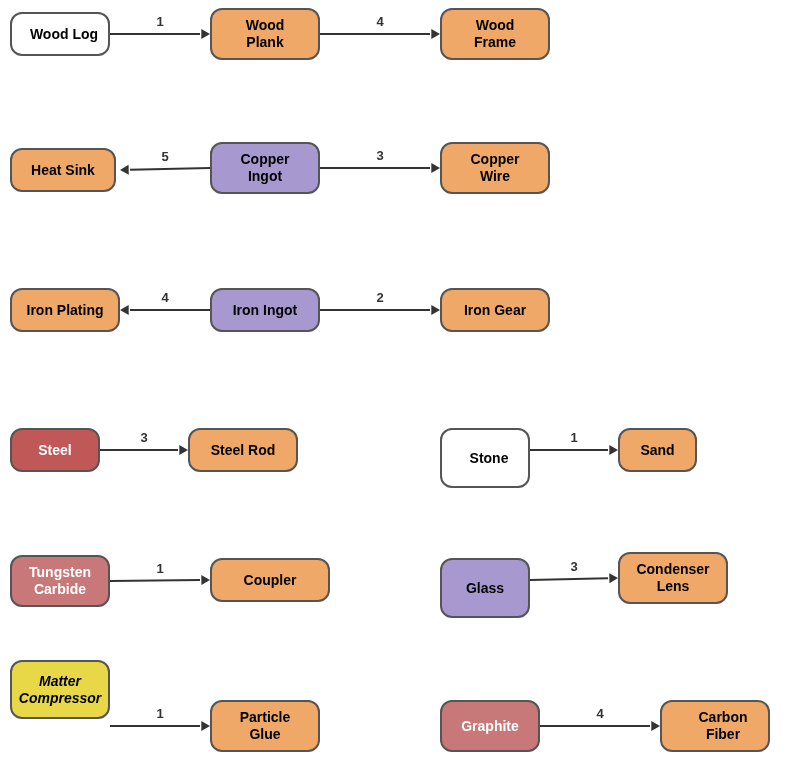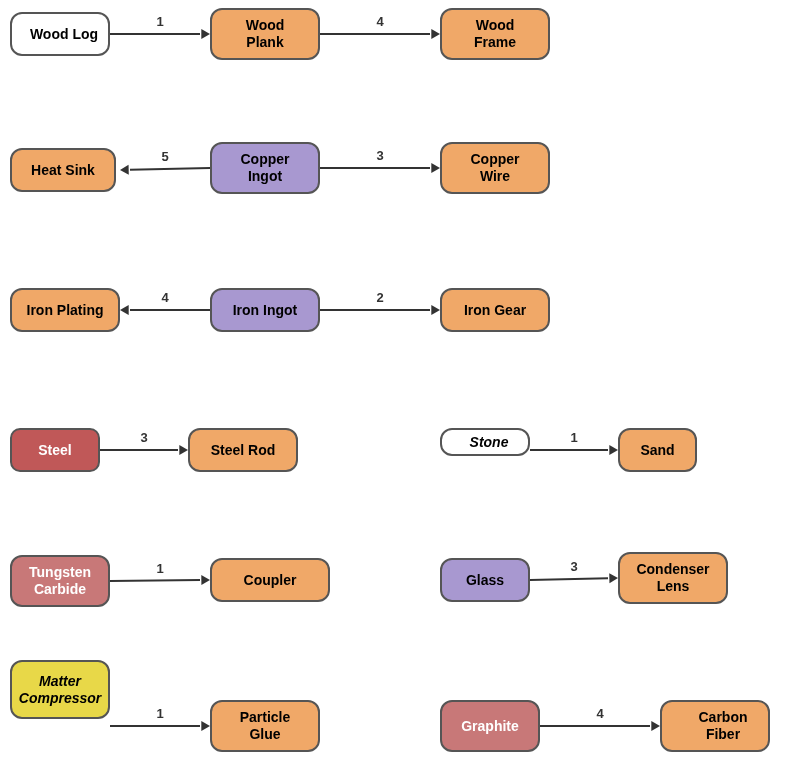--- a/index.html
+++ b/index.html
@@ -22,21 +22,21 @@
       align-items: center;
       justify-content: center;
       text-align: center;
       line-height: 1.2;
       padding: 6px 8px;
     }
 
     .orange { background: #f0a868; }
     .white  { background: #ffffff; padding-left: 16px; }
     .purple { background: #a898d0; }
-    .red    { background: #c05858; color: #fff; border-radius: 10px; }
+    .red    { background: #c05858; color: #fff; }
     .yellow { background: #e8d848; }
     .pink   { background: #c87878; color: #fff; }
 
     
     svg.arrows {
       position: absolute;
       top: 0; left: 0;
       width: 792px;
       height: 772px;
       pointer-events: none;
@@ -96,22 +96,22 @@
 <div class="node orange" style="left: 210px; top: 8px; width: 110px; height: 52px;">Wood<br>Plank</div>
 <div class="node orange" style="left: 440px; top: 8px; width: 110px; height: 52px;">Wood<br>Frame</div>
 <div class="node orange" style="left: 10px; top: 148px; width: 106px; height: 44px;">Heat Sink</div>
 <div class="node purple" style="left: 210px; top: 142px; width: 110px; height: 52px;">Copper<br>Ingot</div>
 <div class="node orange" style="left: 440px; top: 142px; width: 110px; height: 52px;">Copper<br>Wire</div>
 <div class="node orange" style="left: 10px; top: 288px; width: 110px; height: 44px;">Iron Plating</div>
 <div class="node purple" style="left: 210px; top: 288px; width: 110px; height: 44px;">Iron Ingot</div>
 <div class="node orange" style="left: 440px; top: 288px; width: 110px; height: 44px;">Iron Gear</div>
 <div class="node red" style="left: 10px; top: 428px; width: 90px; height: 44px;">Steel</div>
 <div class="node orange" style="left: 188px; top: 428px; width: 110px; height: 44px;">Steel Rod</div>
-<div class="node white" style="left: 440px; top: 428px; width: 90px; height: 28px; font-style: italic;">Stone</div>
+<div class="node white" style="left: 440px; top: 428px; width: 90px; height: 60px;">Stone</div>
 <div class="node orange" style="left: 618px; top: 428px; width: 79px; height: 44px;">Sand</div>
 <div class="node pink" style="left: 10px; top: 555px; width: 100px; height: 52px;">Tungsten<br>Carbide</div>
 <div class="node orange" style="left: 210px; top: 558px; width: 120px; height: 44px;">Coupler</div>
-<div class="node purple" style="left: 440px; top: 558px; width: 90px; height: 44px; text-align: center;">Glass</div>
+<div class="node purple" style="left: 440px; top: 558px; width: 90px; height: 60px; text-align: center;">Glass</div>
 <div class="node orange" style="left: 618px; top: 552px; width: 110px; height: 52px;">Condenser<br>Lens</div>
 <div class="node yellow" style="left: 10px; top: 660px; width: 100px; height: 59px; font-style: italic;">Matter<br>Compressor</div>
 <div class="node orange" style="left: 210px; top: 700px; width: 110px; height: 52px;">Particle<br>Glue</div>
 <div class="node pink" style="left: 440px; top: 700px; width: 100px; height: 52px;">Graphite</div>
 <div class="node orange" style="left: 660px; top: 700px; width: 110px; height: 52px; padding-left: 24px;">Carbon<br>Fiber</div>
 
 </body></html>

